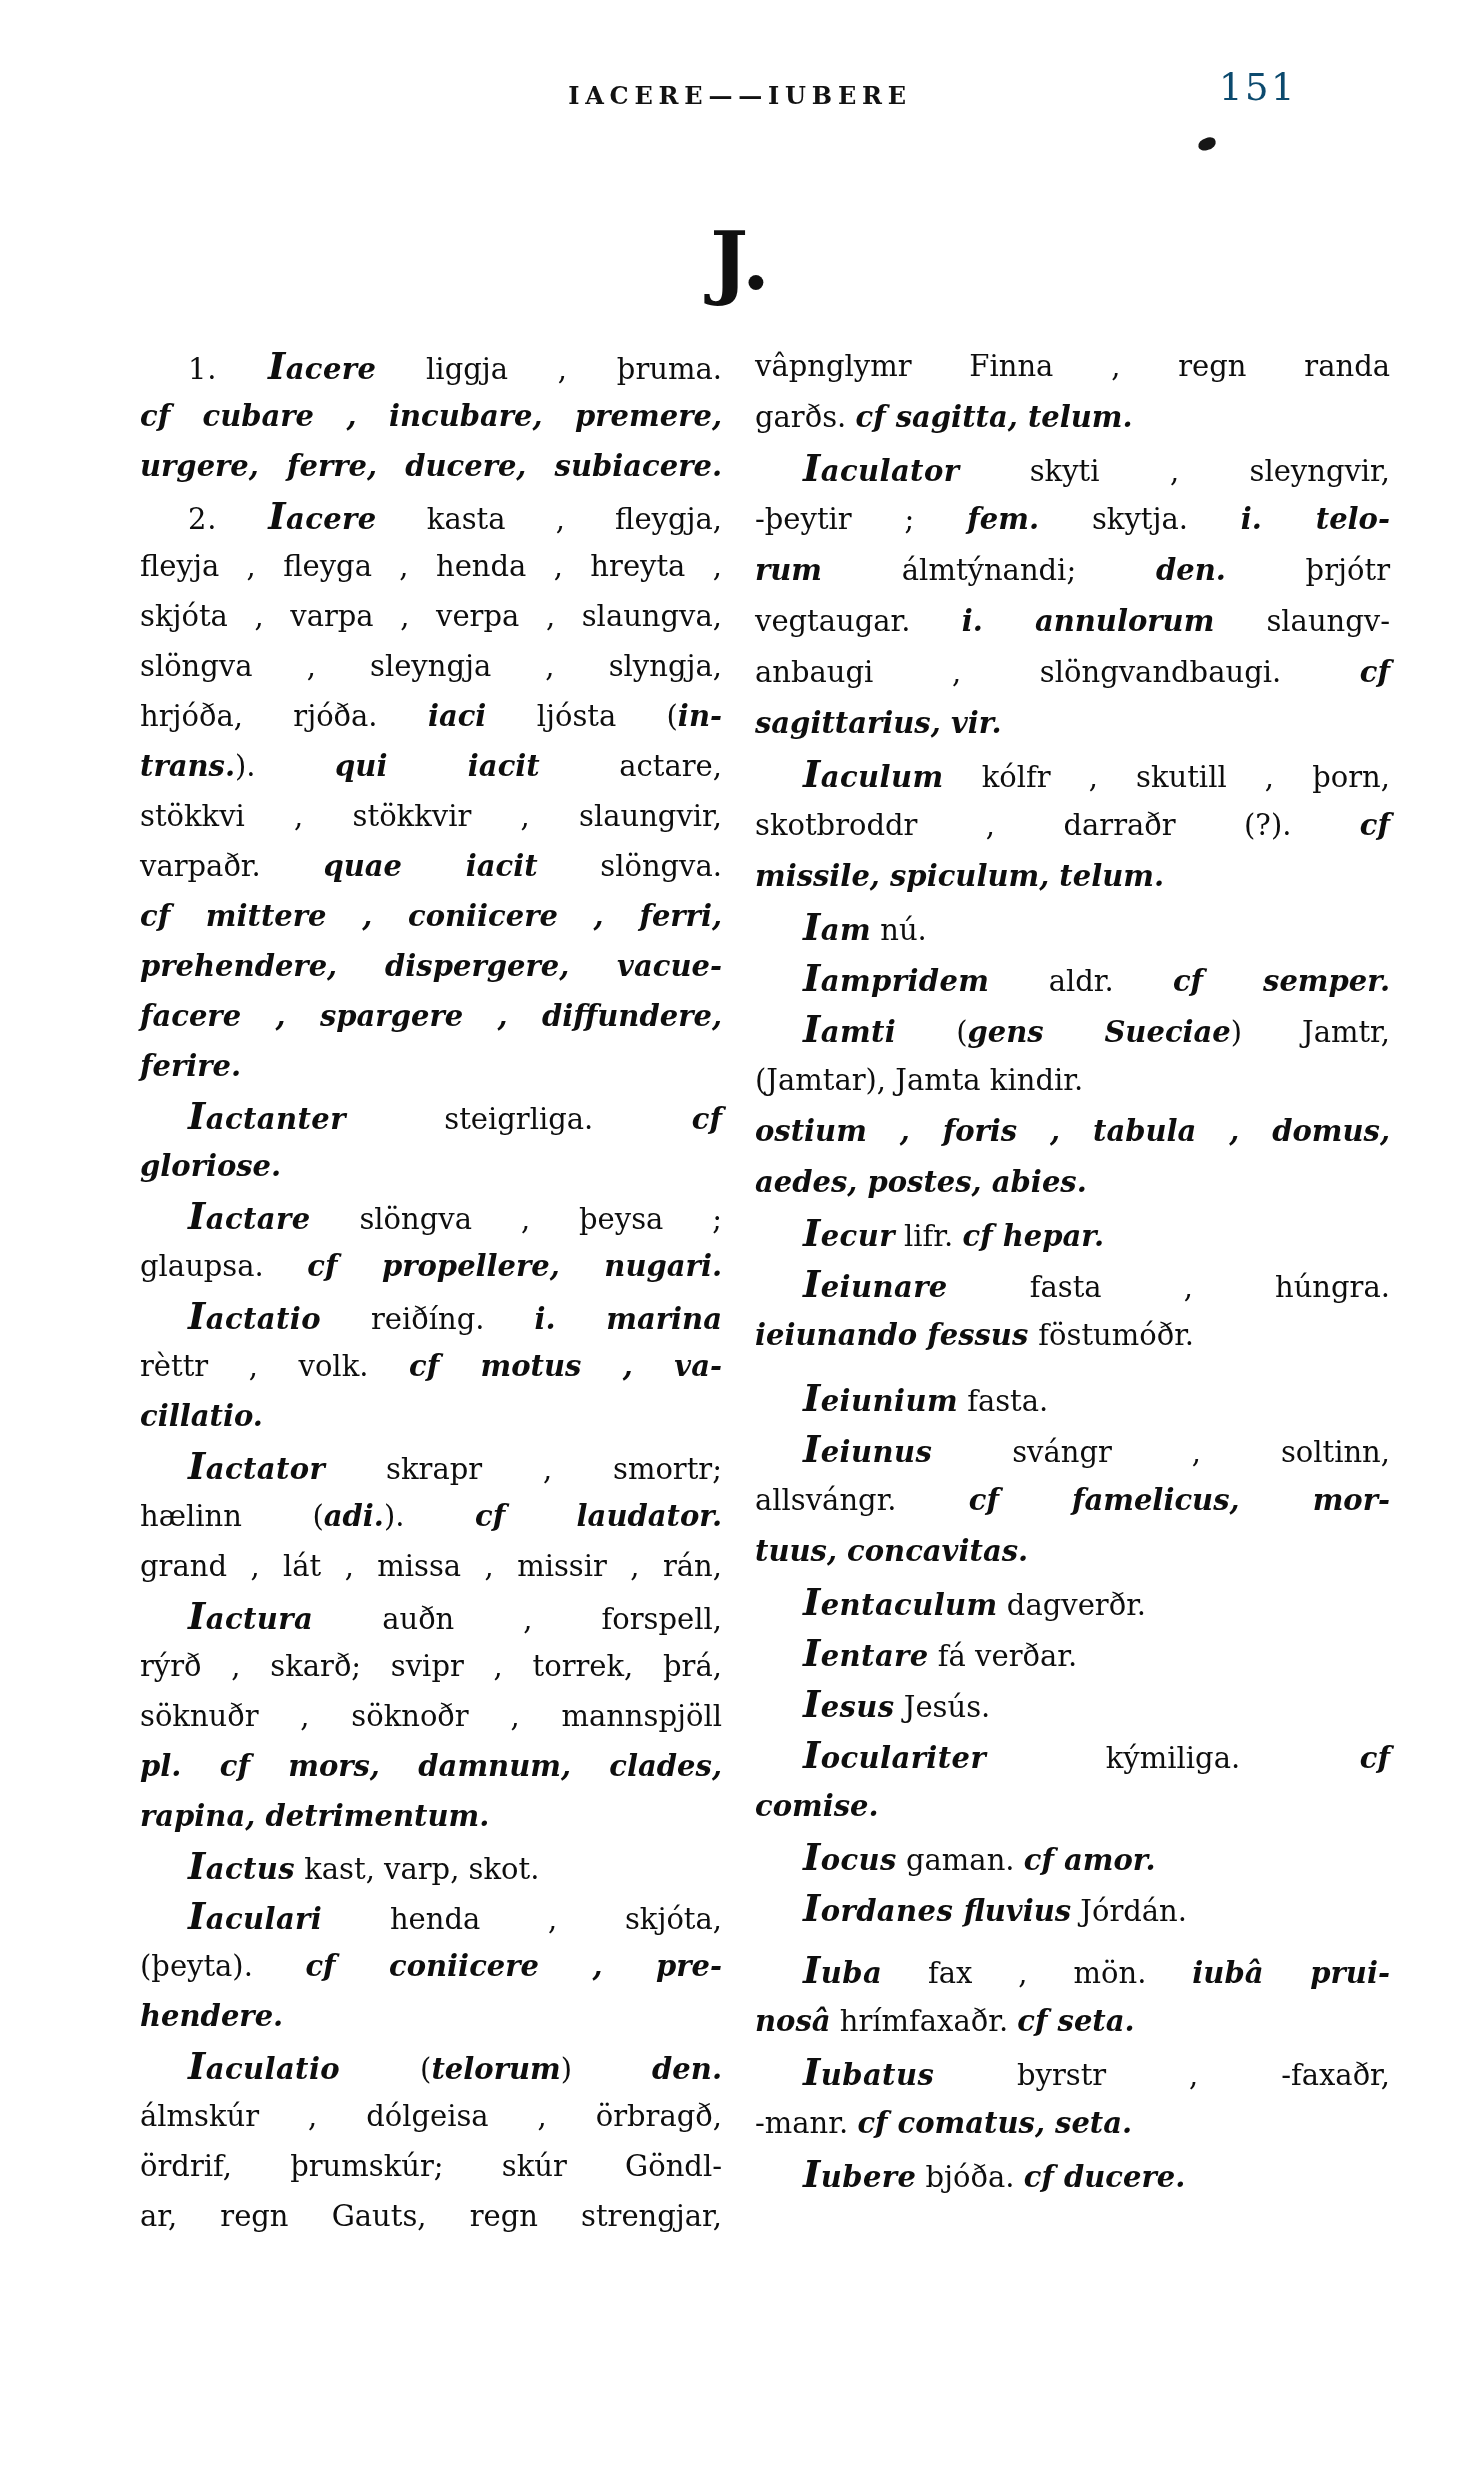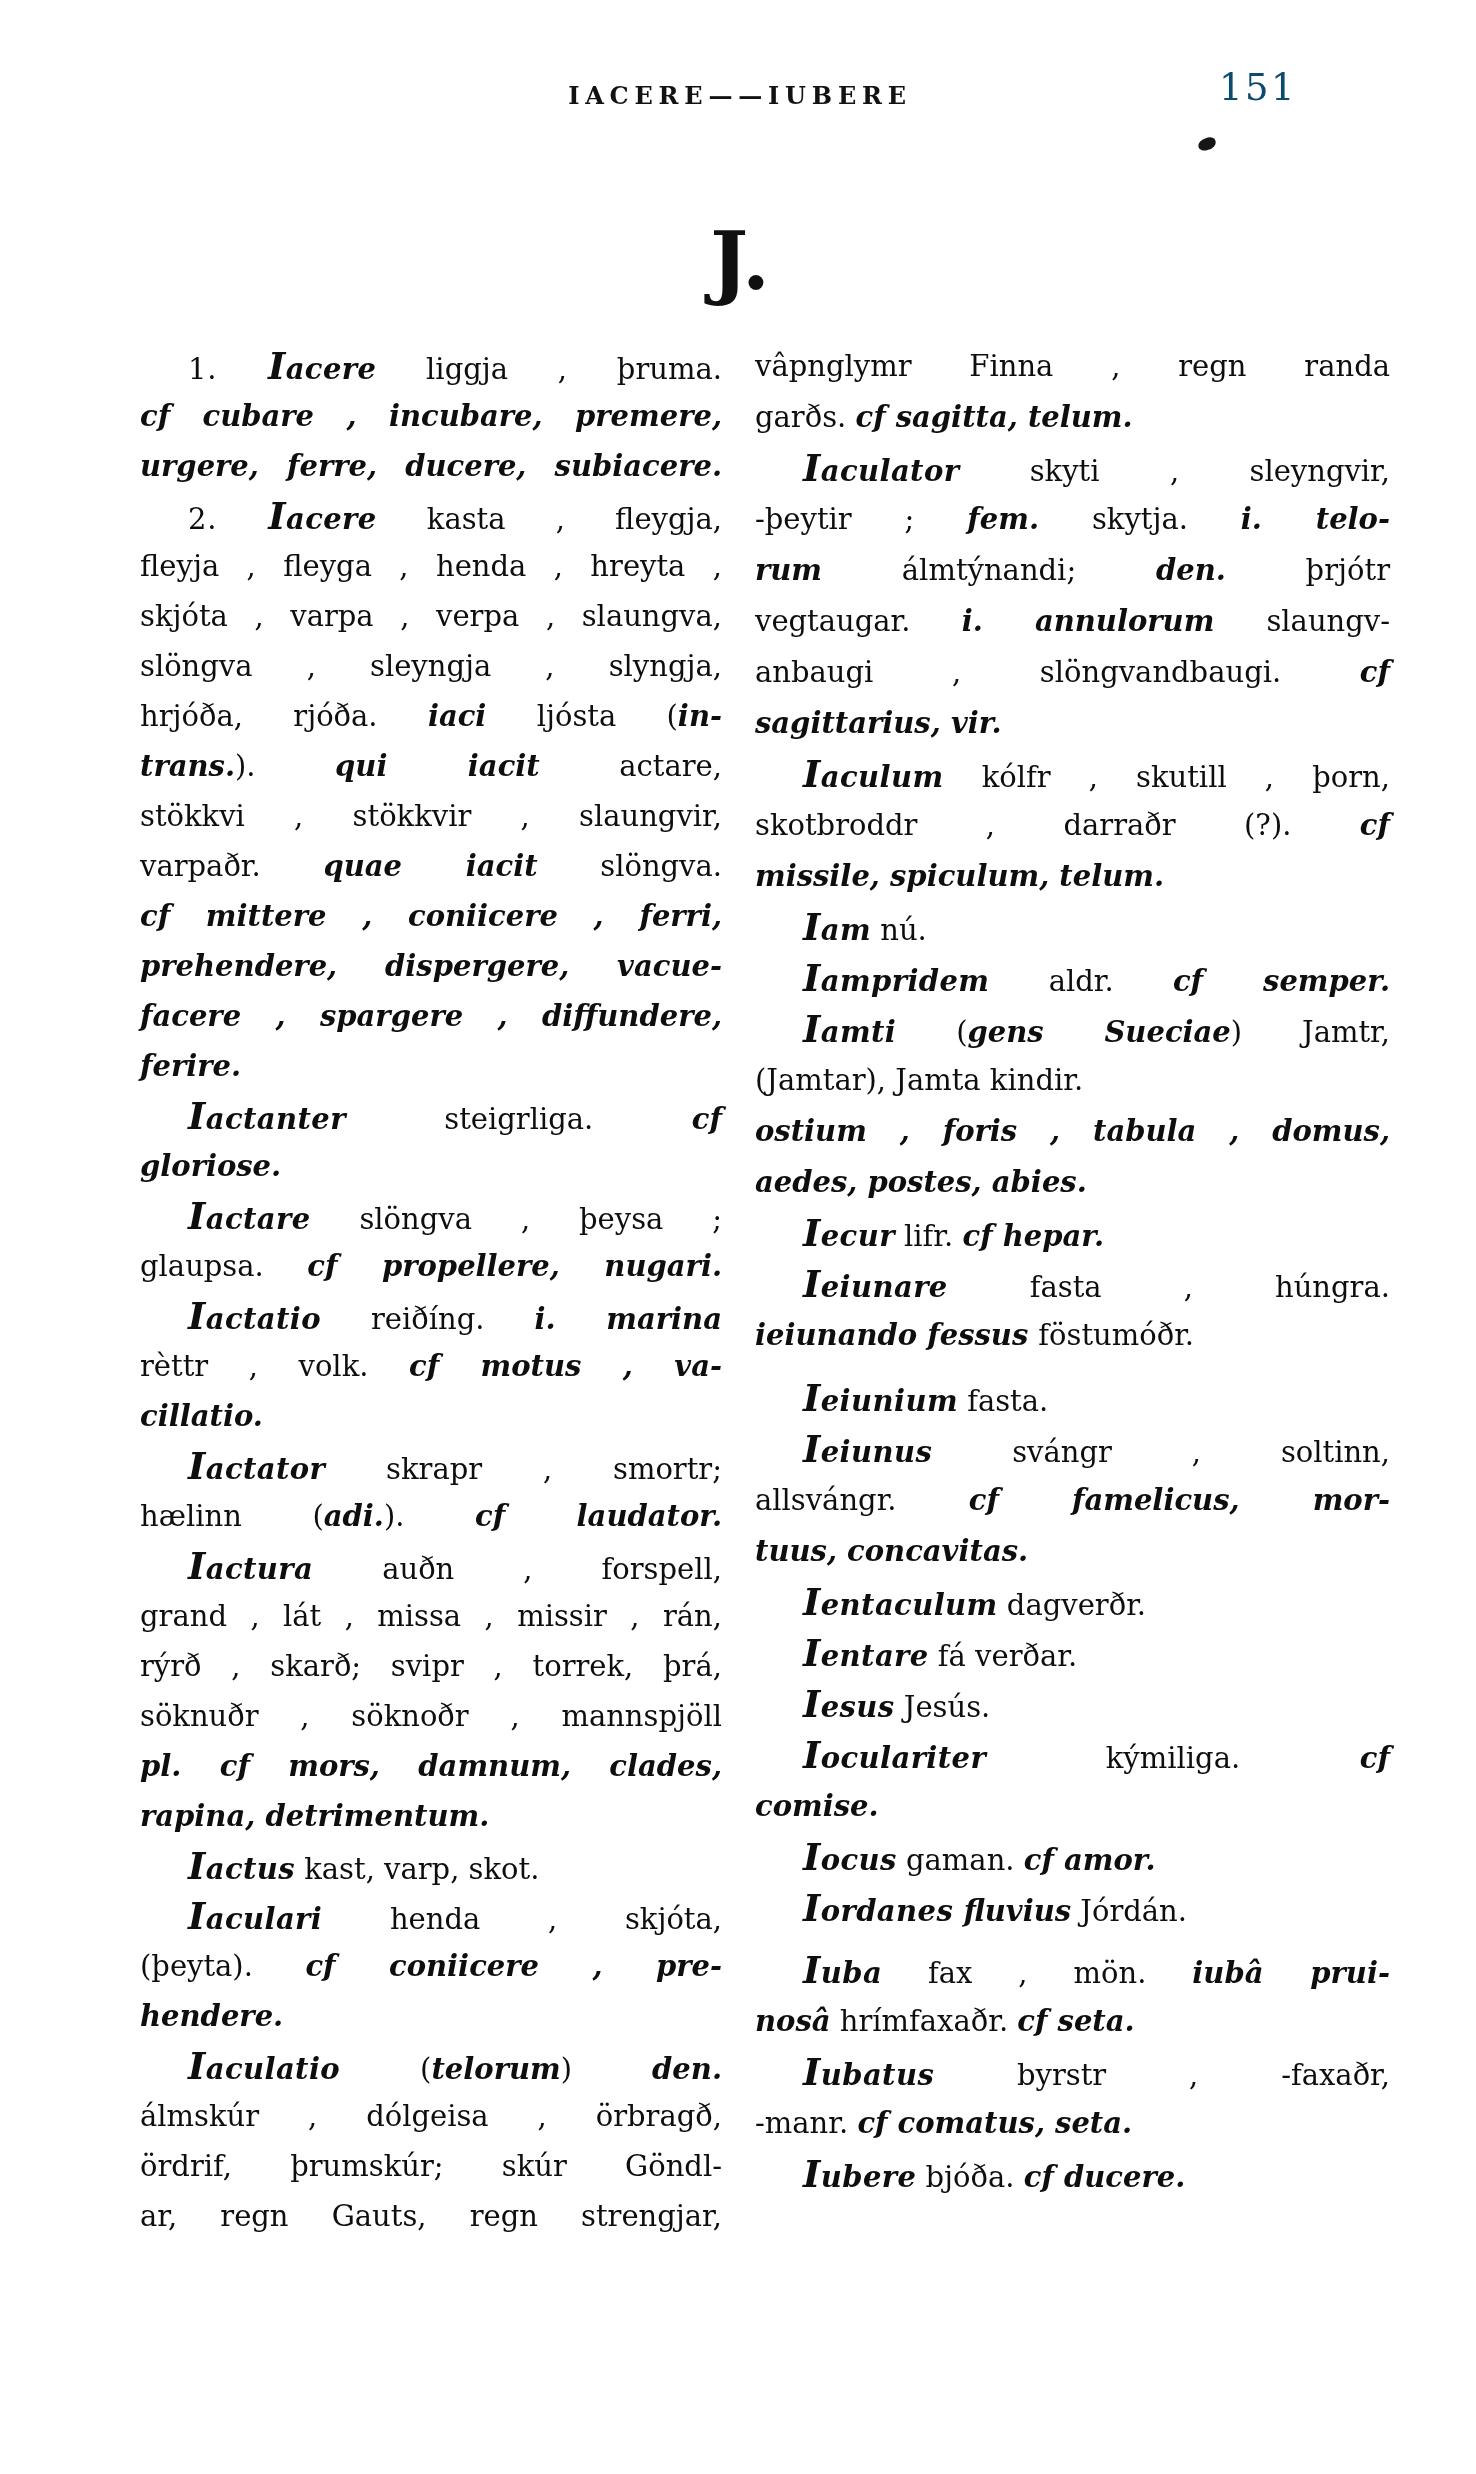--- a/index.html
+++ b/index.html
@@ -81,22 +81,22 @@
         <div class="line"><span class="it">ferire.</span></div>
         <div class="line ind jt"><span class="hw"><span class="cap">I</span>actanter</span><span class="rm"> steigrliga. </span><span class="it">cf</span></div>
         <div class="line"><span class="it">gloriose.</span></div>
         <div class="line ind jt"><span class="hw"><span class="cap">I</span>actare</span><span class="rm"> slöngva , þeysa ;</span></div>
         <div class="line jt"><span class="rm">glaupsa. </span><span class="it">cf propellere, nugari.</span></div>
         <div class="line ind jt"><span class="hw"><span class="cap">I</span>actatio</span><span class="rm"> reiðíng. </span><span class="it">i. marina</span></div>
         <div class="line jt"><span class="rm">rèttr , volk. </span><span class="it">cf motus , va-</span></div>
         <div class="line"><span class="it">cillatio.</span></div>
         <div class="line ind jt"><span class="hw"><span class="cap">I</span>actator</span><span class="rm"> skrapr , smortr;</span></div>
         <div class="line jt"><span class="rm">hælinn (</span><span class="it">adi.</span><span class="rm">). </span><span class="it">cf laudator.</span></div>
+        <div class="line jt"><span class="rm">grand , lát , missa , missir , rán,</span></div>
         <div class="line ind jt"><span class="hw"><span class="cap">I</span>actura</span><span class="rm"> auðn , forspell,</span></div>
-        <div class="line jt"><span class="rm">grand , lát , missa , missir , rán,</span></div>
         <div class="line jt"><span class="rm">rýrð , skarð; svipr , torrek, þrá,</span></div>
         <div class="line jt"><span class="rm">söknuðr , söknoðr , mannspjöll</span></div>
         <div class="line jt"><span class="it">pl. cf mors, damnum, clades,</span></div>
         <div class="line"><span class="it">rapina, detrimentum.</span></div>
         <div class="line ind"><span class="hw"><span class="cap">I</span>actus</span><span class="rm"> kast, varp, skot.</span></div>
         <div class="line ind jt"><span class="hw"><span class="cap">I</span>aculari</span><span class="rm"> henda , skjóta,</span></div>
         <div class="line jt"><span class="rm">(þeyta). </span><span class="it">cf coniicere , pre-</span></div>
         <div class="line"><span class="it">hendere.</span></div>
         <div class="line ind jt"><span class="hw"><span class="cap">I</span>aculatio</span><span class="rm"> (</span><span class="it">telorum</span><span class="rm">) </span><span class="it">den.</span></div>
         <div class="line jt"><span class="rm">álmskúr , dólgeisa , örbragð,</span></div>

